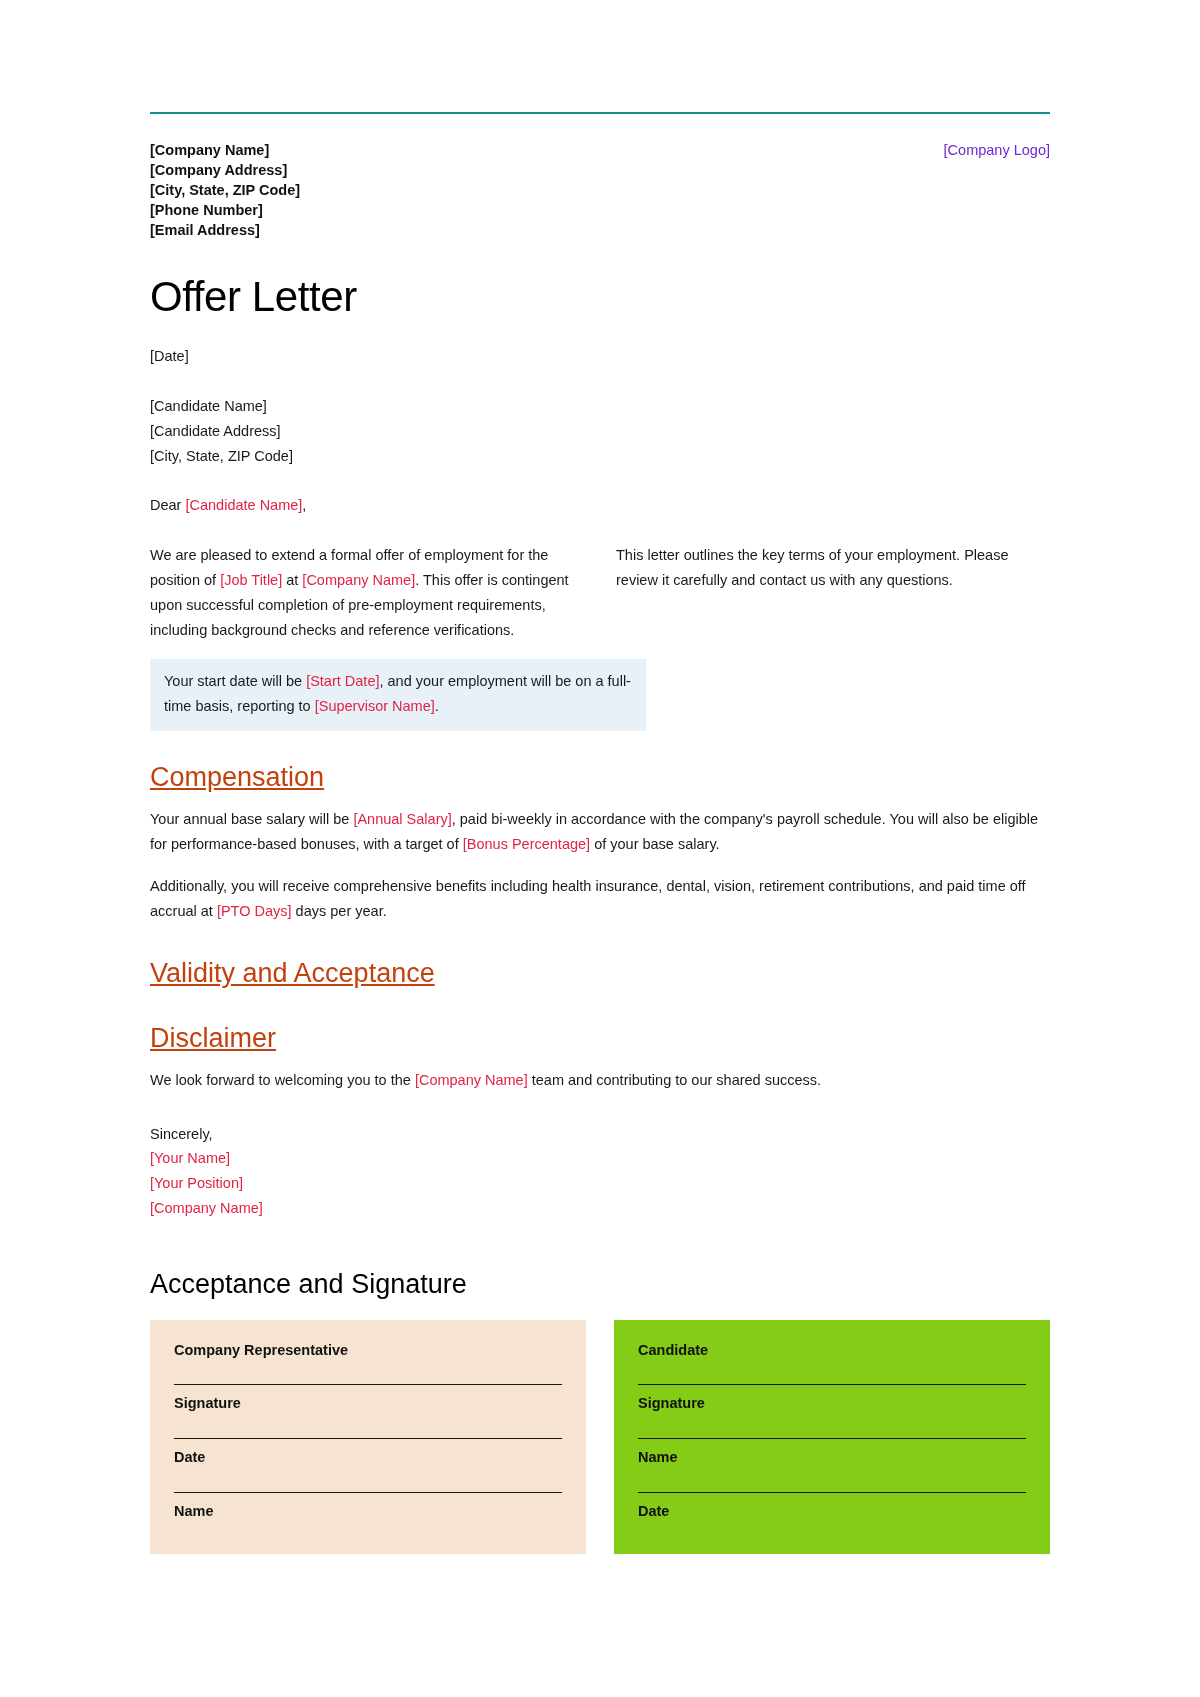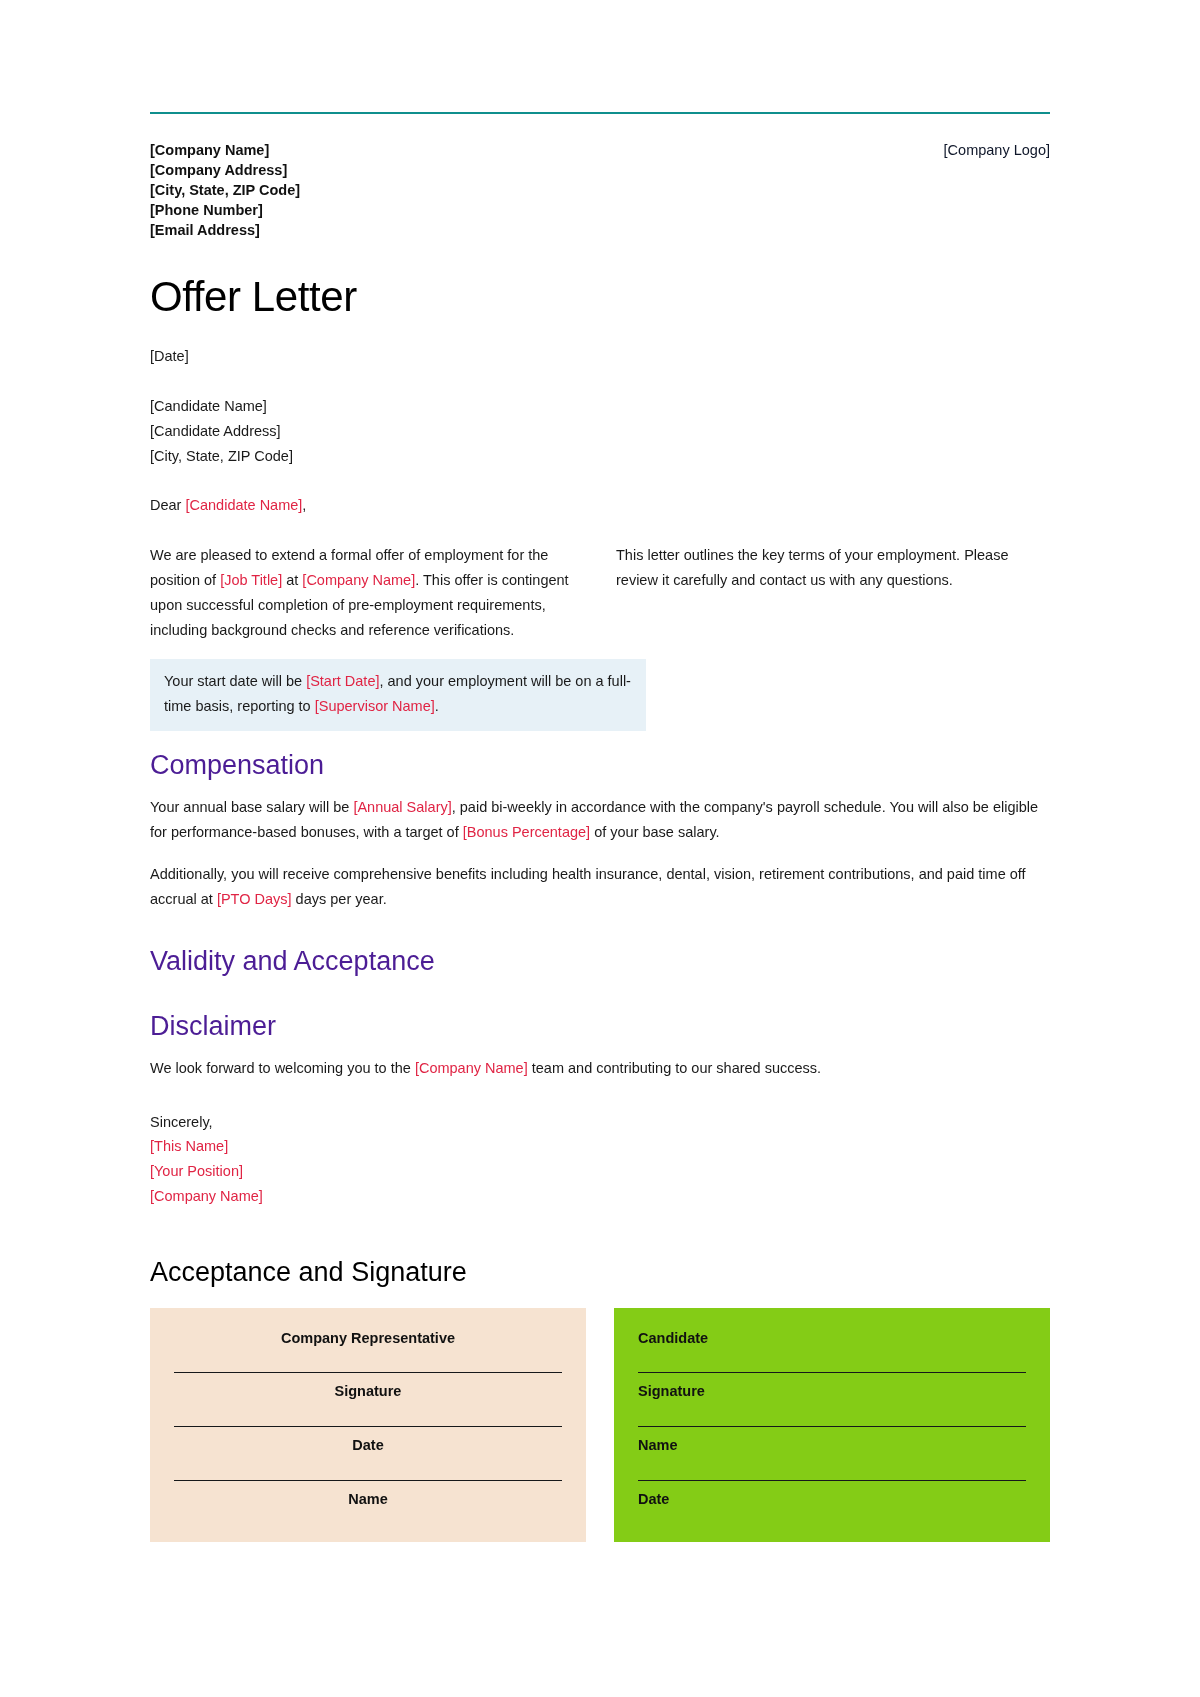--- a/index.html
+++ b/index.html
@@ -44,21 +44,21 @@
   }
   .company-block {
     font-size: 14.5px;
     font-weight: bold;
     line-height: 1.38;
     color: #111111;
   }
   .company-block div { white-space: nowrap; }
   .company-logo {
     font-size: 14.5px;
-    color: #0f172a;
+    color: #6d28d9;
     white-space: nowrap;
     padding-top: 2px;
   }
 
   
   h1.doc-title {
     font-size: 42px;
     font-weight: 400;
     letter-spacing: -0.4px;
     margin: 34px 0 26px 0;
@@ -110,23 +110,24 @@
   .callout p {
     margin: 0;
     font-size: 14.5px;
     line-height: 1.72;
   }
 
   
   h2.section-title {
     font-size: 27px;
     font-weight: 400;
-    margin: 19px 0 14px 0;
+    margin: 31px 0 14px 0;
     line-height: 1.15;
-    color: #4c1d95;
+    color: #c2410c;
+    text-decoration: underline;
   }
   h2.section-title.tight { margin-top: 34px; }
 
   .full p.body { margin-bottom: 17px; }
 
   
   .closing {
     margin-top: 28px;
     font-size: 14.5px;
     line-height: 1.72;
@@ -142,21 +143,21 @@
 
   .sig-row {
     display: flex;
     gap: 28px;
   }
   .sig-box {
     flex: 1 1 0;
     padding: 22px 24px 34px 24px;
     min-height: 215px;
   }
-  .sig-box.rep { background: #f6e3d1; text-align: center; }
+  .sig-box.rep { background: #f6e3d1; }
   .sig-box.cand { background: #84cc16; }
 
   .sig-box .sig-heading {
     font-size: 14.5px;
     font-weight: bold;
     margin: 0 0 26px 0;
     color: #111111;
   }
   .sig-field {
     border-top: 1.3px solid #16181a;
@@ -224,21 +225,21 @@
       <h2 class="section-title tight">Validity and Acceptance</h2>
     </div>
 
     <div class="full">
       <h2 class="section-title tight">Disclaimer</h2>
       <p class="body"><span>We look forward to welcoming you to the </span><span class="ph">[Company Name]</span><span> team and contributing to our shared success.</span></p>
     </div>
 
     <div class="closing">
       <div>Sincerely,</div>
-      <div class="ph">[This Name]</div>
+      <div class="ph">[Your Name]</div>
       <div class="ph">[Your Position]</div>
       <div class="ph">[Company Name]</div>
     </div>
 
     <h2 class="sig-title">Acceptance and Signature</h2>
 
     <div class="sig-row">
 
       <div class="sig-box rep">
         <div class="sig-heading">Company Representative</div>

